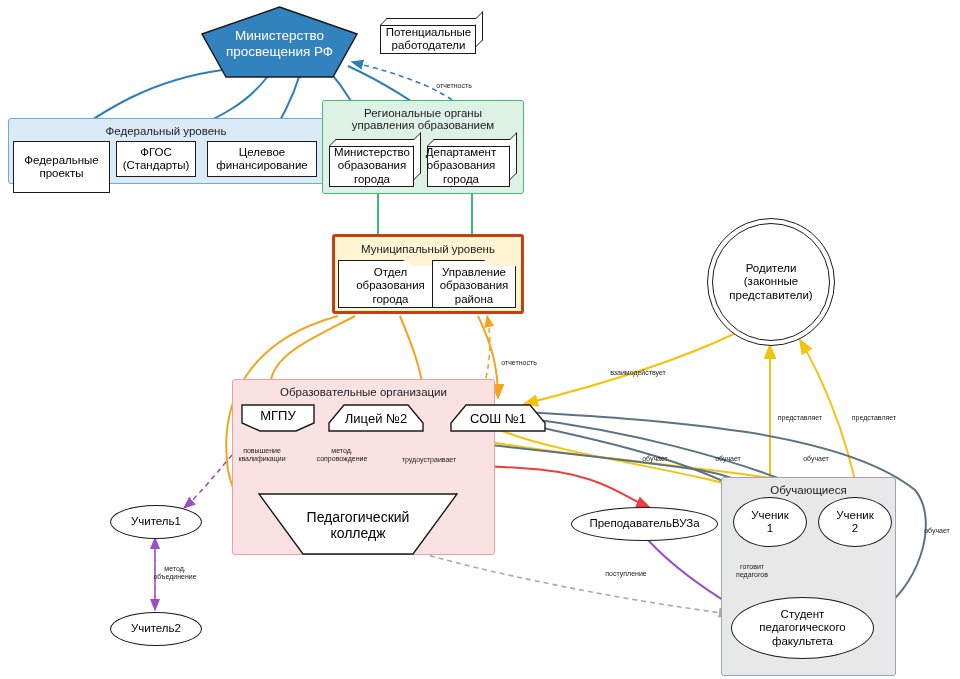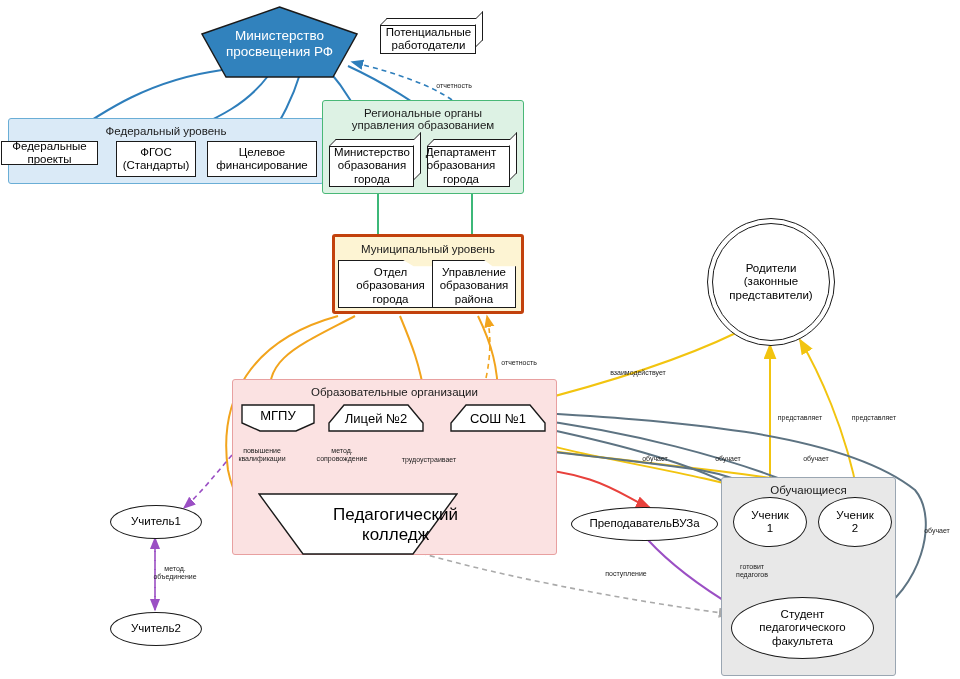--- a/index.html
+++ b/index.html
@@ -36,21 +36,21 @@
   .folder .fshape{position:absolute;inset:0;background:#fff;border:1.3px solid #1a1a1a;box-sizing:border-box;
     clip-path:polygon(0 0, 62% 0, 72% 13%, 100% 13%, 100% 100%, 0 100%);}
 
   
   .hexn{font-size:13px;}
   .hexn svg{position:absolute;left:0;top:0;}
 
   .ellipse{border:1.4px solid #1a1a1a;border-radius:50%;background:#fff;font-size:11.5px;}
   .dblcircle{border:1.4px solid #1a1a1a;border-radius:50%;background:#fff;font-size:11.5px;}
   .dblcircle:after{content:"";position:absolute;inset:4px;border:1.4px solid #1a1a1a;border-radius:50%;}
-  .trapz{font-size:17px;justify-content:flex-end;}
+  .trapz{font-size:14px;}
   .trapz svg{position:absolute;left:0;top:0;}
   .penta{font-size:13.5px;color:#fff;}
   .penta svg{position:absolute;left:0;top:0;}
 
   .edgelabel{position:absolute;font-size:7px;color:#1a1a1a;line-height:1.1;text-align:center;white-space:pre-line;}
 </style>
 </head>
 <body>
 
 <div id="canvas">
@@ -144,21 +144,21 @@
   <div class="cluster c-fed" style="left:8px;top:118px;width:316px;height:66px;">
     <div class="cluster-title">Федеральный уровень</div>
   </div>
   <div class="cluster c-reg" style="left:322px;top:100px;width:202px;height:94px;">
     <div class="cluster-title" style="white-space:pre-line;">Региональные органы
 управления образованием</div>
   </div>
   <div class="cluster c-mun" style="left:332px;top:234px;width:192px;height:80px;">
     <div class="cluster-title">Муниципальный уровень</div>
   </div>
-  <div class="cluster c-edu" style="left:232px;top:379px;width:325px;height:176px;">
+  <div class="cluster c-edu" style="left:232px;top:379px;width:263px;height:176px;">
     <div class="cluster-title">Образовательные организации</div>
   </div>
   <div class="cluster c-stu" style="left:721px;top:477px;width:175px;height:199px;">
     <div class="cluster-title">Обучающиеся</div>
   </div>
 
   <div class="node penta" style="left:201px;top:6px;width:157px;height:72px;">
     <svg width="157" height="72" viewBox="0 0 157 72">
       <polygon points="78.5,1 156,28 132,71 25,71 1,28" fill="#3182bd" stroke="#1a1a1a" stroke-width="1.4"></polygon>
     </svg>
@@ -167,21 +167,21 @@
   </div>
 
   <div class="node box3d" style="left:380px;top:18px;width:103px;height:36px;">
     <div class="top"></div>
     <div class="side"></div>
     <div class="face"></div>
     <div class="nodelbl" style="white-space:pre-line;margin-top:6px;margin-right:6px;">Потенциальные
 работодатели</div>
   </div>
 
-  <div class="node boxnode" style="left:1px;top:141px;width:97px;height:24px;">
+  <div class="node boxnode" style="left:13px;top:141px;width:97px;height:52px;">
     <div class="nodelbl" style="white-space:pre-line;">Федеральные
 проекты</div>
   </div>
 
   <div class="node boxnode" style="left:116px;top:141px;width:80px;height:36px;">
     <div class="nodelbl" style="white-space:pre-line;">ФГОС
 (Стандарты)</div>
   </div>
 
   <div class="node boxnode" style="left:207px;top:141px;width:110px;height:36px;">

